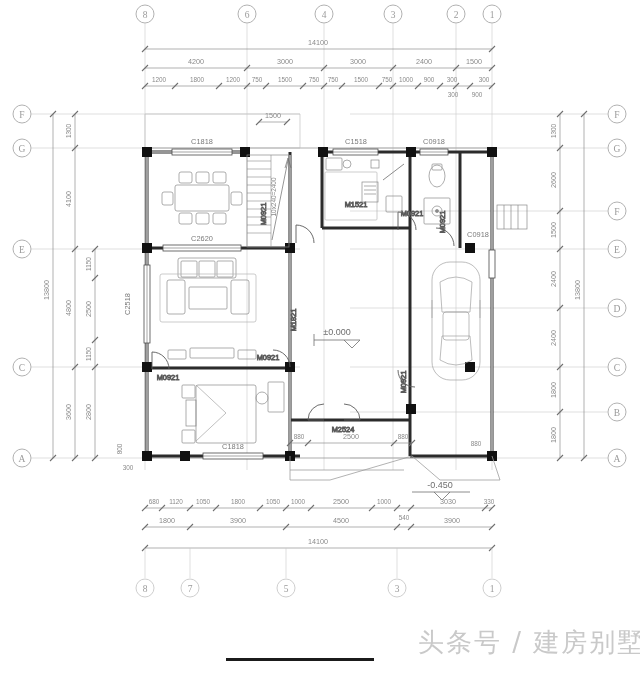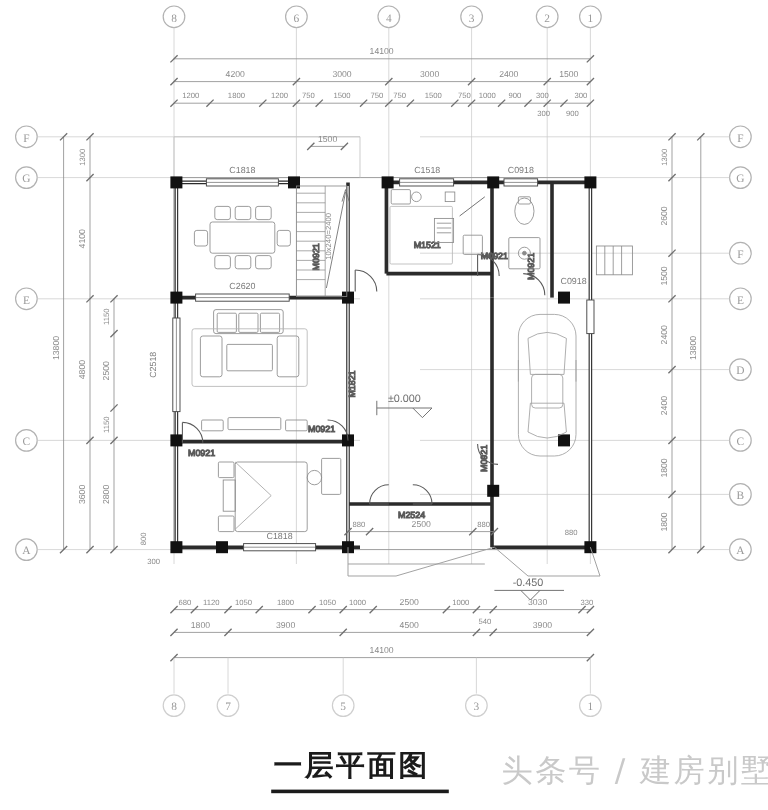--- a/index.html
+++ b/index.html
@@ -574,18 +574,17 @@
     <circle cx="397" cy="588" r="9" fill="none" stroke="#cfcfcf" stroke-width="1"></circle>
     <text class="gridlbl" x="397" y="592" text-anchor="middle">3</text>
 
     <line x1="492" y1="548" x2="492" y2="578" stroke="#c9c9c9" stroke-width="0.6"></line>
     <circle cx="492" cy="588" r="9" fill="none" stroke="#cfcfcf" stroke-width="1"></circle>
     <text class="gridlbl" x="492" y="592" text-anchor="middle">1</text>
   </g>
 </svg>
 
 <div class="title-wrap">
-  <div class="plan-title">一层平面图</div>
   <div class="title-rule"></div>
   <div class="watermark">头条号 / 建房别墅</div>
 </div>
 
 </div>
 
 </body></html>

